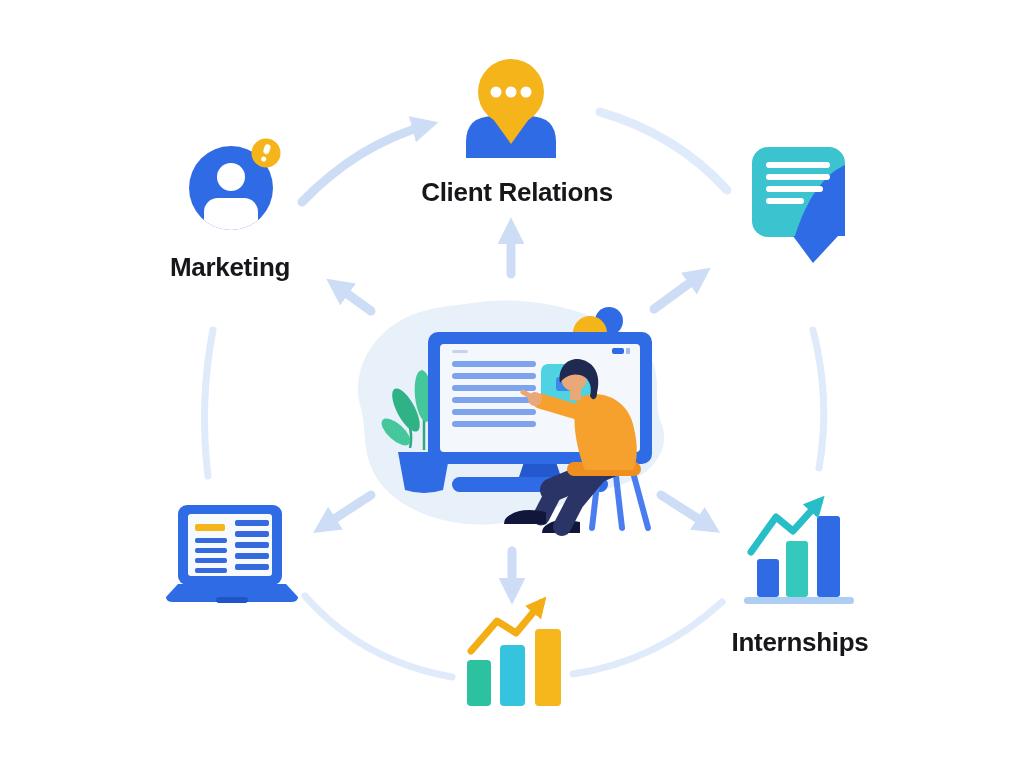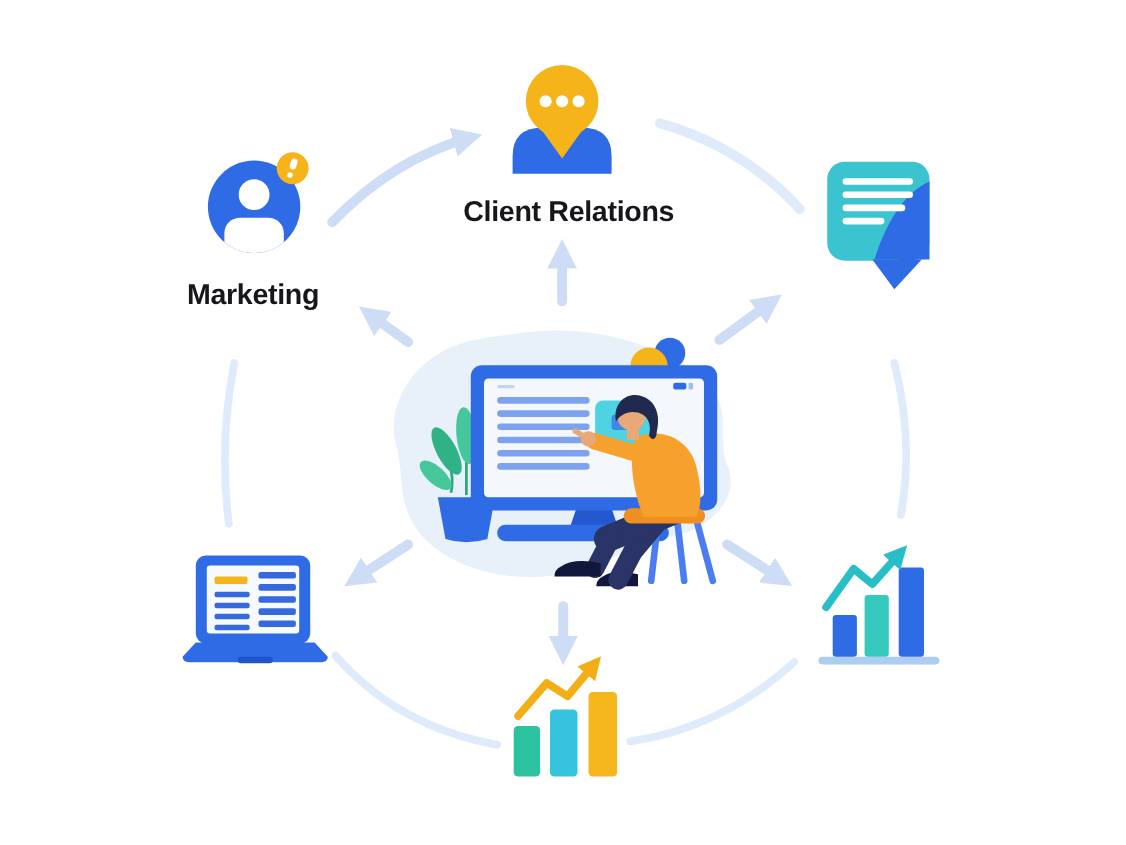--- a/index.html
+++ b/index.html
@@ -182,13 +182,14 @@
   </svg>
 
   <div class="label" style="left:340px;top:177px;width:354px">Client Relations</div>
 
   <div class="label" style="left:118px;top:252px;width:224px">
     <span>Marketing</span>
   </div>
 
 
 
+  <div class="label" style="left:695px;top:627px;width:210px">Internships</div>
 </div>
 
 </body></html>

